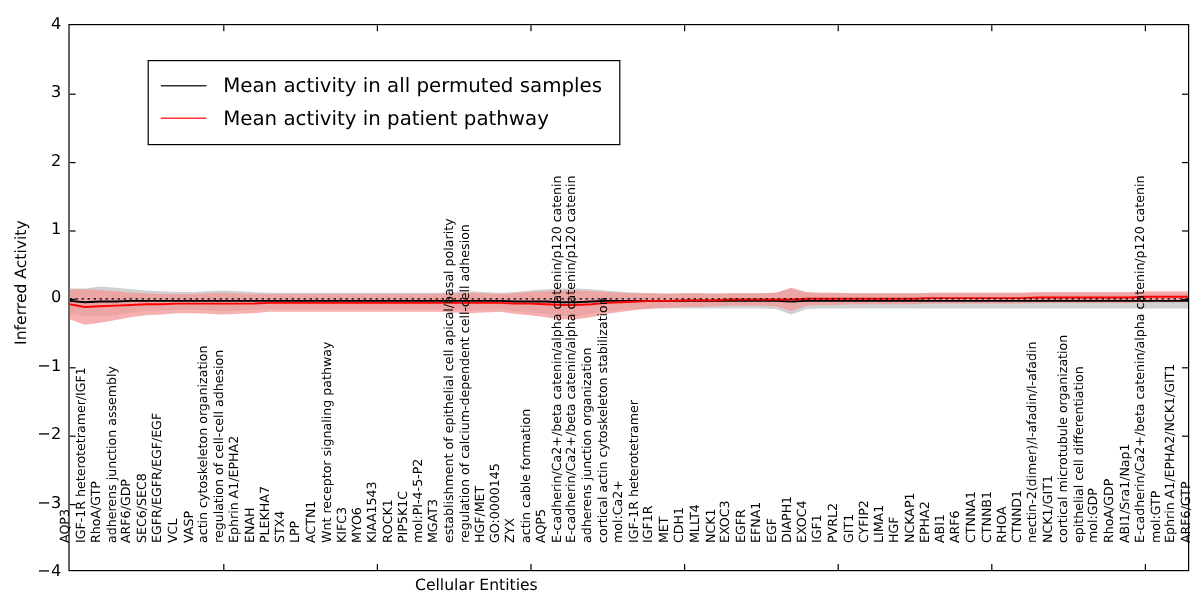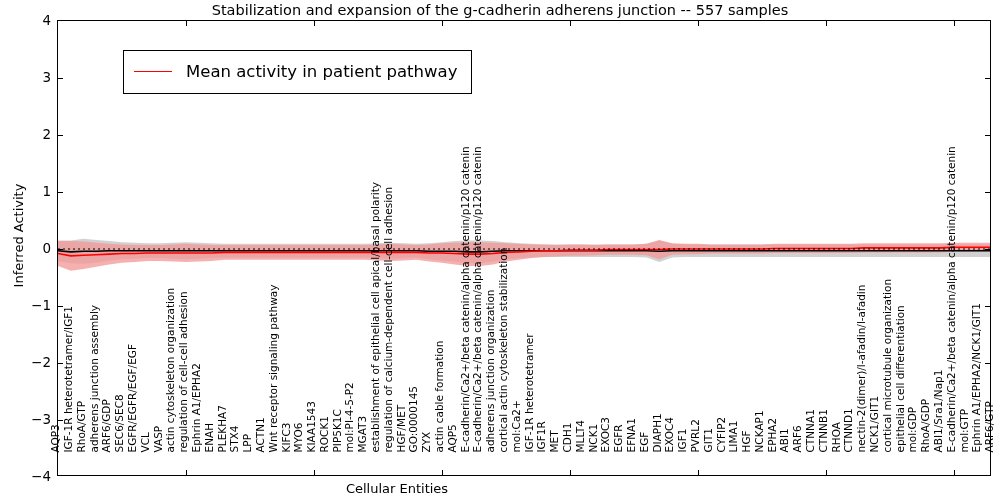--- a/index.html
+++ b/index.html
@@ -156,21 +156,20 @@
     font-size: 16.5px;
     color: #000000;
     white-space: nowrap;
   }
 </style>
 </head>
 <body>
 
 <div id="root">
 
-  <div class="chart-title">Stabilization and expansion of the g-cadherin adherens junction -- 557 samples</div>
 
   <div class="ylabel">Inferred Activity</div>
 
   <div id="yticks">
       <div class="ytick-label" style="top: 476px; right: 949px;">−4</div>
       <div class="ytick-label" style="top: 419px; right: 949px;">−3</div>
       <div class="ytick-label" style="top: 362px; right: 949px;">−2</div>
       <div class="ytick-label" style="top: 305px; right: 949px;">−1</div>
       <div class="ytick-label" style="top: 248px; right: 949px;">0</div>
       <div class="ytick-label" style="top: 191px; right: 949px;">1</div>
@@ -215,20 +214,24 @@
         <div class="xtick-mark bottom" style="left: 511.781px;"></div>
         <div class="xtick-mark" style="left: 639.726px;"></div>
         <div class="xtick-mark bottom" style="left: 639.726px;"></div>
         <div class="xtick-mark" style="left: 767.671px;"></div>
         <div class="xtick-mark bottom" style="left: 767.671px;"></div>
         <div class="xtick-mark" style="left: 895.616px;"></div>
         <div class="xtick-mark bottom" style="left: 895.616px;"></div>
       </div>
 
     <div class="legend-box">
+      <div class="legend-row">
+        <span class="legend-swatch" style="border-top-color:#000000"></span>
+        <span class="legend-text">Mean activity in all permuted samples</span>
+      </div>
       <div class="legend-row">
         <span class="legend-swatch" style="border-top-color:#ff0000"></span>
         <span class="legend-text">Mean activity in patient pathway</span>
       </div>
     </div>
   </div>
 
   <div id="xticklabels">
       <div class="cat-label" style="left: 3.2px;">AQP3</div>
       <div class="cat-label" style="left: 15.9945px;">IGF-1R heterotetramer/IGF1</div>

